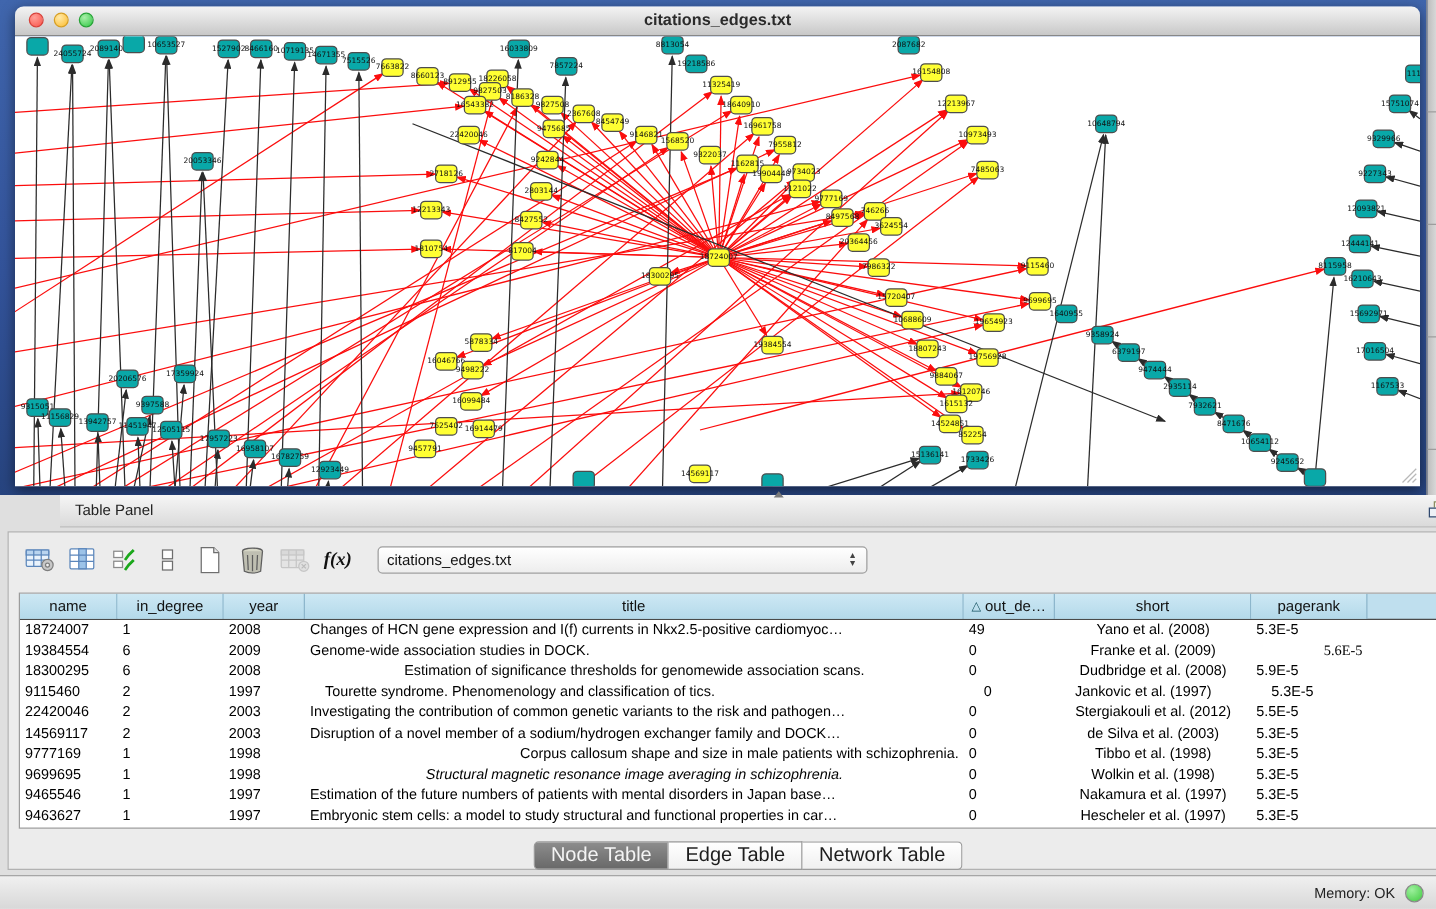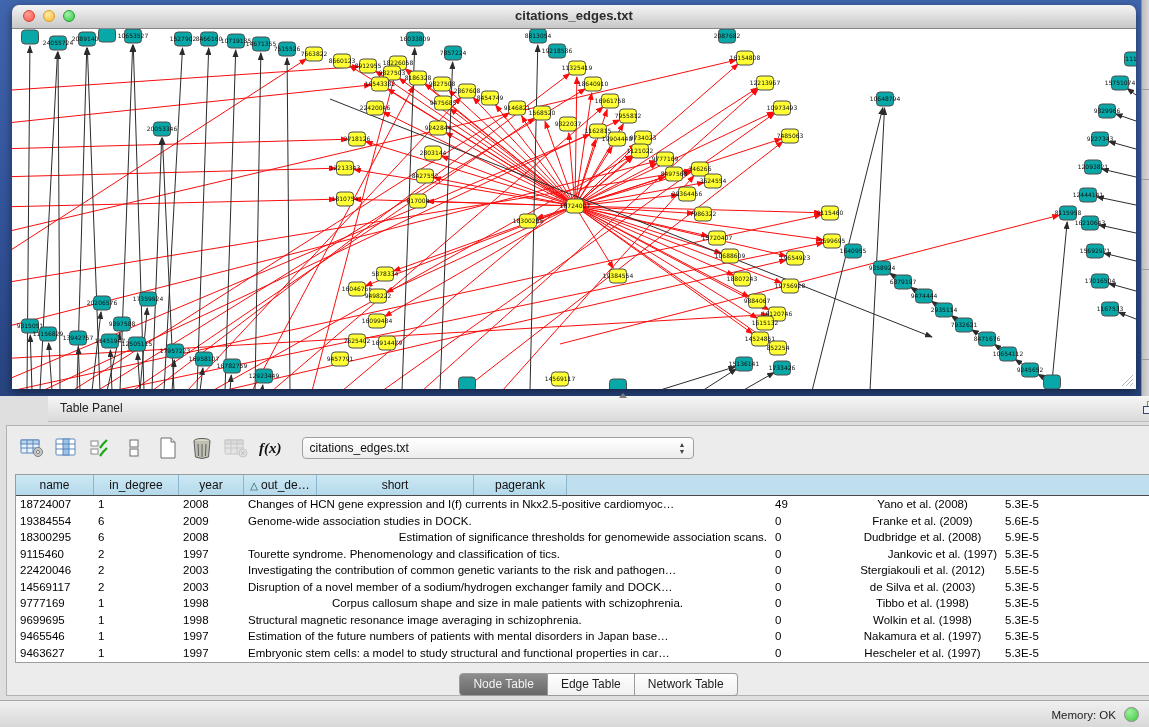--- a/index.html
+++ b/index.html
@@ -54,21 +54,21 @@
   .th{box-sizing:border-box;border-right:1px solid #8db6cc;font-size:12px;color:#111;
       display:flex;align-items:center;justify-content:center;background:linear-gradient(180deg,#cde8f4,#b4d9ea);}
   .th .sort{font-size:10px;color:#13505f;margin-right:3px;}
   .tbody .tr{display:flex;height:16.5px;line-height:16.5px;font-size:11.5px;color:#000;}
   .td{box-sizing:border-box;padding:0 4px;white-space:nowrap;overflow:hidden;}
   .vscroll{position:absolute;right:0;top:20px;bottom:0;width:13px;background:#f4f4f4;border-left:1px solid #cfcfcf;}
   .vthumb{position:absolute;left:1px;top:2px;width:10px;height:24px;border-radius:6px;
           background:linear-gradient(90deg,#c9c9c9,#a9a9a9);border:1px solid #9a9a9a;}
   
   .tp-tabs{position:absolute;left:0;right:0;top:247px;display:flex;justify-content:center;}
-  .tab{height:21px;line-height:21px;padding:0 13px;font-size:12px;color:#1d1d1d;
+  .tab{height:21px;line-height:21px;padding:0 13px;font-size:16px;color:#1d1d1d;
        background:linear-gradient(180deg,#ffffff,#f0f0f0);border:1px solid #9b9b9b;border-left-width:0;}
   .tab:first-child{border-left-width:1px;border-radius:4px 0 0 4px;}
   .tab:last-child{border-radius:0 4px 4px 0;}
   .tab.sel{background:linear-gradient(180deg,#8d8d8d,#686868);color:#f4f4f4;}
   
   #status-bar{position:absolute;left:0;top:700px;width:1149px;height:27px;
               background:linear-gradient(180deg,#f0f0f0,#d7d7d7);border-top:1px solid #a6a6a6;
               display:flex;align-items:center;justify-content:flex-end;}
   #status-bar .mem{font-size:11.5px;color:#222;margin-right:8px;}
   #status-bar .dot{width:13px;height:13px;border-radius:50%;margin-right:10px;
@@ -800,20 +800,23 @@
       <div class="thead" id="thead">
           <div class="th" style="width: 78px;">
             <span>name</span>
           </div>
           <div class="th" style="width: 85px;">
             <span>in_degree</span>
           </div>
           <div class="th" style="width: 65px;">
             <span>year</span>
           </div>
+          <div class="th" style="width: 527px;">
+            <span>title</span>
+          </div>
           <div class="th" style="width: 73px;">
             <span class="sort">△</span>
             <span>out_de…</span>
           </div>
           <div class="th" style="width: 157px;">
             <span>short</span>
           </div>
           <div class="th" style="width: 93px;">
             <span>pagerank</span>
           </div>
@@ -828,38 +831,38 @@
             <div class="td" style="width: 157px; text-align: center;">Yano et al. (2008)</div>
             <div class="td" style="width: 93px; text-align: left;">5.3E-5</div>
           </div>
           <div class="tr">
             <div class="td" style="width: 78px; text-align: left;">19384554</div>
             <div class="td" style="width: 85px; text-align: left;">6</div>
             <div class="td" style="width: 65px; text-align: left;">2009</div>
             <div class="td" style="width: 527px; text-align: left;">Genome-wide association studies in DOCK.</div>
             <div class="td" style="width: 73px; text-align: left;">0</div>
             <div class="td" style="width: 157px; text-align: center;">Franke et al. (2009)</div>
-            <div class="td" style="width: 93px; text-align: left;">5.6E-5</div>
+            <div class="td" style="width: 93px; text-align: right; font-family: Liberation Serif, serif;">5.6E-5</div>
           </div>
           <div class="tr">
             <div class="td" style="width: 78px; text-align: left;">18300295</div>
             <div class="td" style="width: 85px; text-align: left;">6</div>
             <div class="td" style="width: 65px; text-align: left;">2008</div>
-            <div class="td" style="width: 527px; text-align: right;">Estimation of significance thresholds for genomewide association scans.</div>
+            <div class="td" style="width: 527px; text-align: center;">Estimation of significance thresholds for genomewide association scans.</div>
             <div class="td" style="width: 73px; text-align: left;">0</div>
             <div class="td" style="width: 157px; text-align: center;">Dudbridge et al. (2008)</div>
             <div class="td" style="width: 93px; text-align: left;">5.9E-5</div>
           </div>
           <div class="tr">
             <div class="td" style="width: 78px; text-align: left;">9115460</div>
             <div class="td" style="width: 85px; text-align: left;">2</div>
             <div class="td" style="width: 65px; text-align: left;">1997</div>
-            <div class="td" style="width: 527px; text-align: left;">Tourette syndrome. Phenomenology and classification of tics.</div>
+            <div class="td" style="width: 527px; text-align: left; margin-left: 12px;">Tourette syndrome. Phenomenology and classification of tics.</div>
             <div class="td" style="width: 73px; text-align: left;">0</div>
-            <div class="td" style="width: 157px; text-align: right;">Jankovic et al. (1997)</div>
+            <div class="td" style="width: 157px; text-align: left;">Jankovic et al. (1997)</div>
             <div class="td" style="width: 93px; text-align: left;">5.3E-5</div>
           </div>
           <div class="tr">
             <div class="td" style="width: 78px; text-align: left;">22420046</div>
             <div class="td" style="width: 85px; text-align: left;">2</div>
             <div class="td" style="width: 65px; text-align: left;">2003</div>
             <div class="td" style="width: 527px; text-align: left;">Investigating the contribution of common genetic variants to the risk and pathogen…</div>
             <div class="td" style="width: 73px; text-align: left;">0</div>
             <div class="td" style="width: 157px; text-align: center;">Stergiakouli et al. (2012)</div>
             <div class="td" style="width: 93px; text-align: left;">5.5E-5</div>
@@ -870,30 +873,30 @@
             <div class="td" style="width: 65px; text-align: left;">2003</div>
             <div class="td" style="width: 527px; text-align: left;">Disruption of a novel member of a sodium/hydrogen exchanger family and DOCK…</div>
             <div class="td" style="width: 73px; text-align: left;">0</div>
             <div class="td" style="width: 157px; text-align: center;">de Silva et al. (2003)</div>
             <div class="td" style="width: 93px; text-align: left;">5.3E-5</div>
           </div>
           <div class="tr">
             <div class="td" style="width: 78px; text-align: left;">9777169</div>
             <div class="td" style="width: 85px; text-align: left;">1</div>
             <div class="td" style="width: 65px; text-align: left;">1998</div>
-            <div class="td" style="width: 527px; text-align: center;">Corpus callosum shape and size in male patients with schizophrenia.</div>
+            <div class="td" style="width: 527px; text-align: right;">Corpus callosum shape and size in male patients with schizophrenia.</div>
             <div class="td" style="width: 73px; text-align: left;">0</div>
             <div class="td" style="width: 157px; text-align: center;">Tibbo et al. (1998)</div>
             <div class="td" style="width: 93px; text-align: left;">5.3E-5</div>
           </div>
           <div class="tr">
             <div class="td" style="width: 78px; text-align: left;">9699695</div>
             <div class="td" style="width: 85px; text-align: left;">1</div>
             <div class="td" style="width: 65px; text-align: left;">1998</div>
-            <div class="td" style="width: 527px; text-align: left;">Structural magnetic resonance image averaging in schizophrenia.</div>
+            <div class="td" style="width: 527px; text-align: center; font-style: italic;">Structural magnetic resonance image averaging in schizophrenia.</div>
             <div class="td" style="width: 73px; text-align: left;">0</div>
             <div class="td" style="width: 157px; text-align: center;">Wolkin et al. (1998)</div>
             <div class="td" style="width: 93px; text-align: left;">5.3E-5</div>
           </div>
           <div class="tr">
             <div class="td" style="width: 78px; text-align: left;">9465546</div>
             <div class="td" style="width: 85px; text-align: left;">1</div>
             <div class="td" style="width: 65px; text-align: left;">1997</div>
             <div class="td" style="width: 527px; text-align: left;">Estimation of the future numbers of patients with mental disorders in Japan base…</div>
             <div class="td" style="width: 73px; text-align: left;">0</div>

